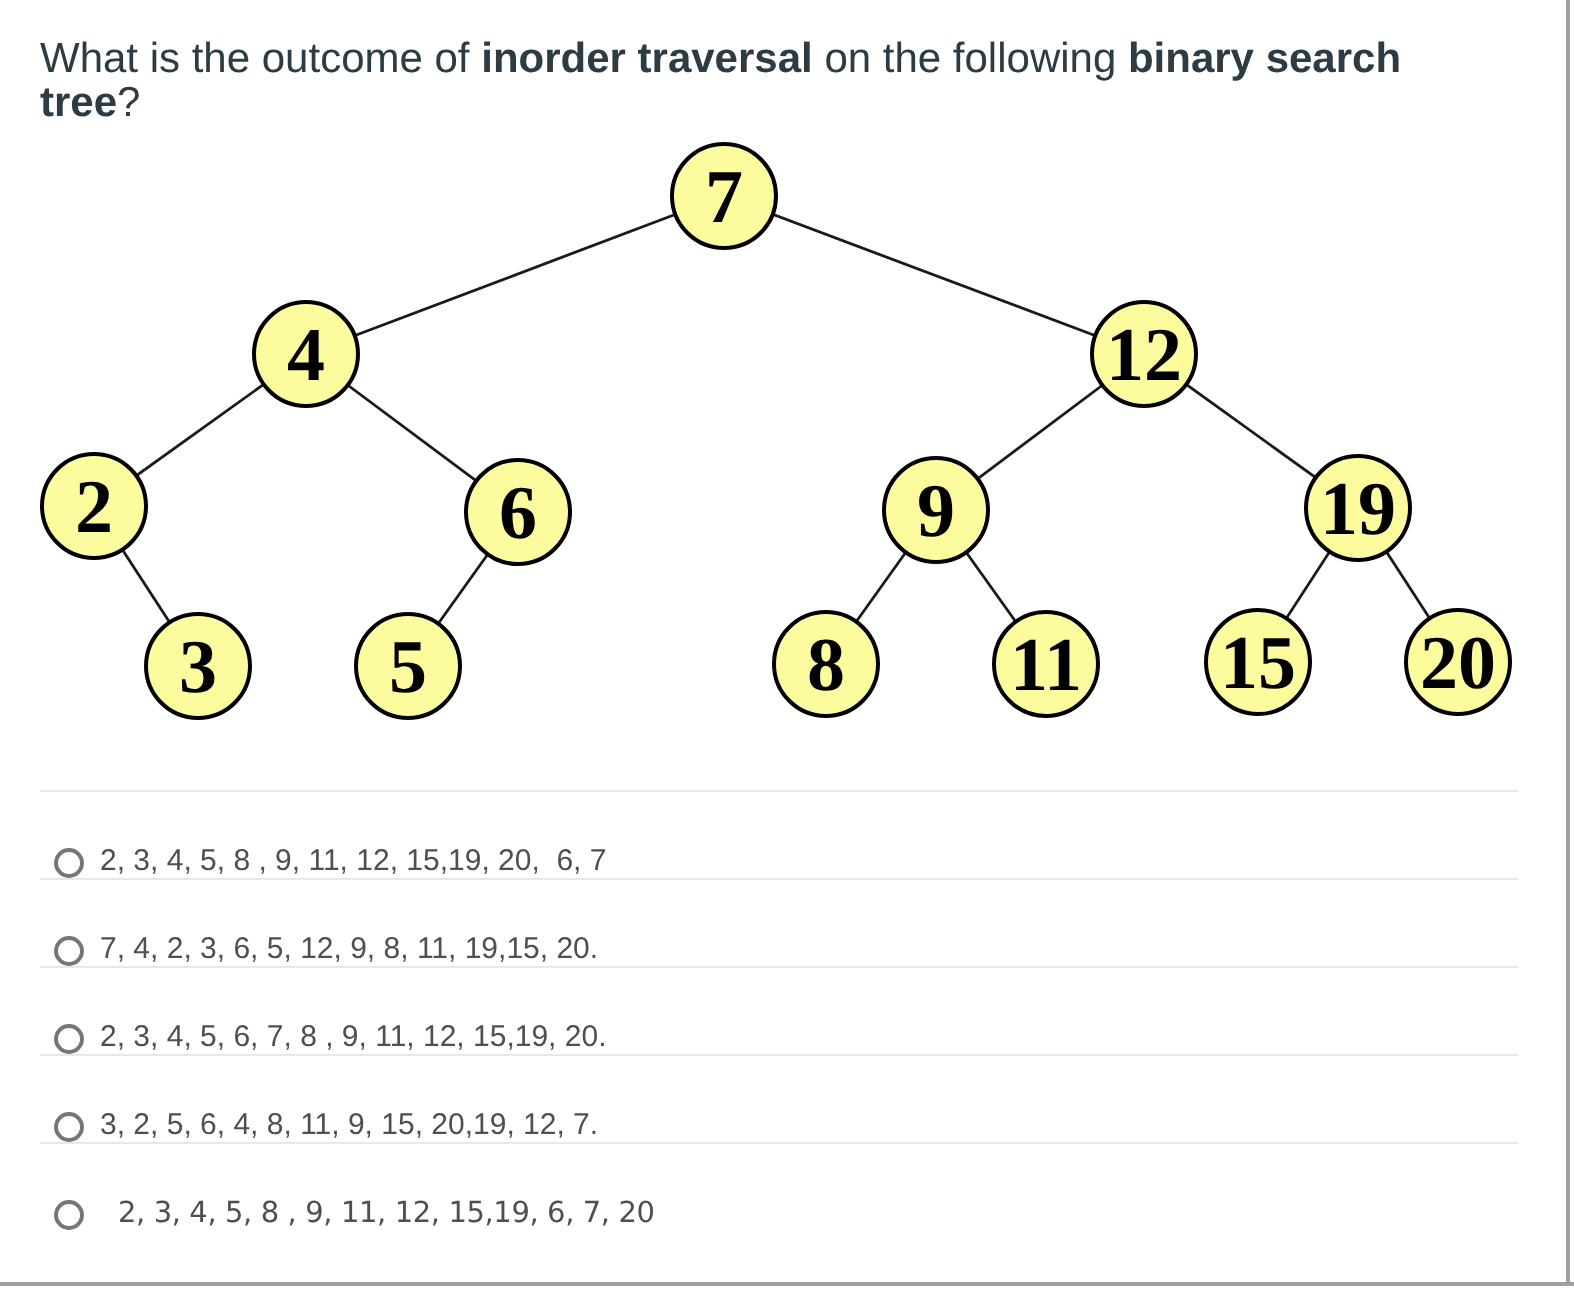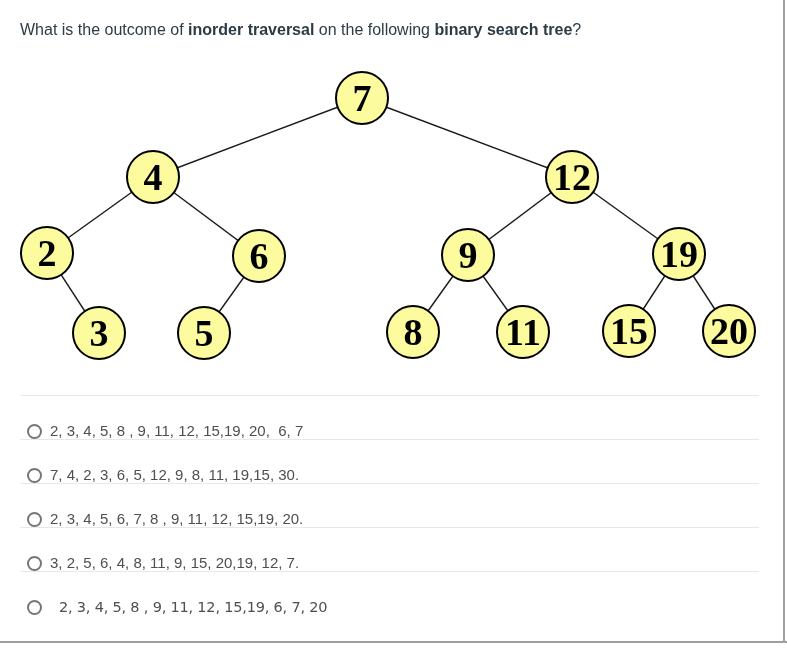--- a/index.html
+++ b/index.html
@@ -11,21 +11,21 @@
   }
   .page {
     position: relative;
     width: 787px; height: 650px;
     background: #ffffff;
   }
   
   .question {
     position: absolute;
     top: 19px; left: 20px; right: 40px;
-    font-size: 16px;
+    font-size: 21px;
     line-height: 22px;
     color: #2d3b45;
   }
   .question b { font-weight: 700; }
   
   .tree {
     position: absolute;
     top: 0; left: 0;
     width: 783px; height: 380px;
     pointer-events: none;
@@ -157,21 +157,21 @@
       </g>
     </svg>
 
   <div class="answers">
     <div class="option">
       <span class="radio"></span>
       <span class="opt-label">2, 3, 4, 5, 8 , 9, 11, 12, 15,19, 20,  6, 7</span>
     </div>
     <div class="option">
       <span class="radio"></span>
-      <span class="opt-label">7, 4, 2, 3, 6, 5, 12, 9, 8, 11, 19,15, 30.</span>
+      <span class="opt-label">7, 4, 2, 3, 6, 5, 12, 9, 8, 11, 19,15, 20.</span>
     </div>
     <div class="option">
       <span class="radio"></span>
       <span class="opt-label">2, 3, 4, 5, 6, 7, 8 , 9, 11, 12, 15,19, 20.</span>
     </div>
     <div class="option">
       <span class="radio"></span>
       <span class="opt-label">3, 2, 5, 6, 4, 8, 11, 9, 15, 20,19, 12, 7.</span>
     </div>
     <div class="option">

